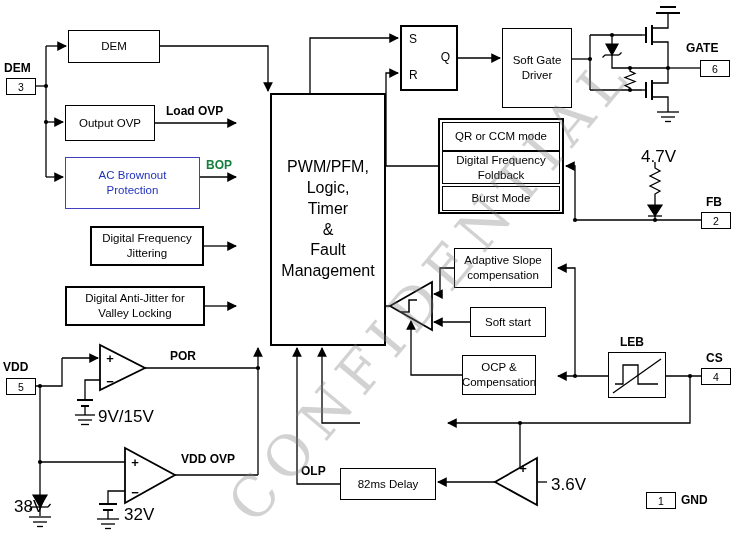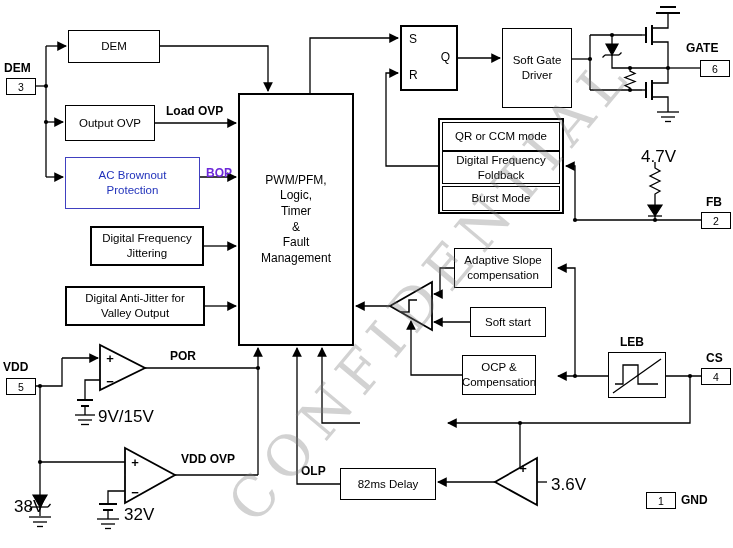--- a/index.html
+++ b/index.html
@@ -3,21 +3,21 @@
 <meta charset="utf-8">
 <style>
   html,body{margin:0;padding:0;background:#fff;}
   #canvas{position:relative;width:733px;height:548px;background:#fff;overflow:hidden;
           font-family:"Liberation Sans",sans-serif;color:#000;}
   #wires{position:absolute;left:0;top:0;}
   .box{position:absolute;background:#fff;border:1.4px solid #000;display:flex;align-items:center;
        justify-content:center;text-align:center;font-size:11.5px;line-height:1.3;white-space:pre-line;
        box-sizing:border-box;}
   .thick{border-width:2.3px;}
-  .core{font-size:12px;}
+  .core{font-size:16px;margin-left:32px;}
   .blue{color:#2233bb;border-color:#4040c0;}
   .pin{position:absolute;width:30px;height:17px;border:1.2px solid #000;background:#fff;display:flex;
        align-items:center;justify-content:center;font-size:10.5px;box-sizing:border-box;}
   .lbl{position:absolute;font-size:12px;font-weight:bold;white-space:nowrap;}
   .lbl.blue{border:none;background:transparent;}
   .vlab{position:absolute;font-size:17px;white-space:nowrap;}
   .latchtxt{position:absolute;font-size:12px;}
   #watermark{position:absolute;left:120px;top:255px;width:620px;text-align:center;
              transform:rotate(-50deg);font-family:"DejaVu Serif",serif;font-size:56px;
              letter-spacing:10px;color:rgba(125,125,125,0.35);z-index:60;pointer-events:none;}
@@ -197,21 +197,21 @@
     </g>
   </svg>
 
   <div class="box" style="left:68px;top:30px;width:92px;height:33px">DEM</div>
   <div class="box" style="left:65px;top:105px;width:90px;height:36px">Output OVP</div>
   <div class="box blue" style="left:65px;top:157px;width:135px;height:52px">AC Brownout
 Protection</div>
   <div class="box thick" style="left:90px;top:226px;width:114px;height:40px">Digital Frequency
 Jittering</div>
   <div class="box thick" style="left:65px;top:286px;width:140px;height:40px">Digital Anti-Jitter for
-Valley Output</div>
+Valley Locking</div>
   <div class="box thick core" style="left:238px;top:93px;width:116px;height:253px">PWM/PFM,
 Logic,
 Timer
 &amp;
 Fault
 Management</div>
   <div class="box" style="left:502px;top:28px;width:70px;height:80px">Soft Gate
 Driver</div>
 
   <div class="box thick" style="left:400px;top:25px;width:58px;height:66px">
@@ -242,21 +242,21 @@
 
   <div class="pin" style="left:6px;top:78px">3</div>
   <div class="pin" style="left:700px;top:60px">6</div>
   <div class="pin" style="left:701px;top:212px">2</div>
   <div class="pin" style="left:701px;top:368px">4</div>
   <div class="pin" style="left:6px;top:378px">5</div>
   <div class="pin" style="left:646px;top:492px">1</div>
 
   <div class="lbl" style="left:4px;top:61px">DEM</div>
   <div class="lbl" style="left:166px;top:104px">Load OVP</div>
-  <div class="lbl blue" style="left:206px;top:166px;color:#6d28d9">BOP</div>
+  <div class="lbl blue" style="left:206px;top:158px;color:#15803d">BOP</div>
   <div class="lbl" style="left:686px;top:41px">GATE</div>
   <div class="lbl" style="left:706px;top:195px">FB</div>
   <div class="lbl" style="left:620px;top:335px">LEB</div>
   <div class="lbl" style="left:706px;top:351px">CS</div>
   <div class="lbl" style="left:3px;top:360px">VDD</div>
   <div class="lbl" style="left:170px;top:349px">POR</div>
   <div class="lbl" style="left:181px;top:452px">VDD OVP</div>
   <div class="lbl" style="left:301px;top:464px">OLP</div>
   <div class="lbl" style="left:681px;top:493px">GND</div>
 

